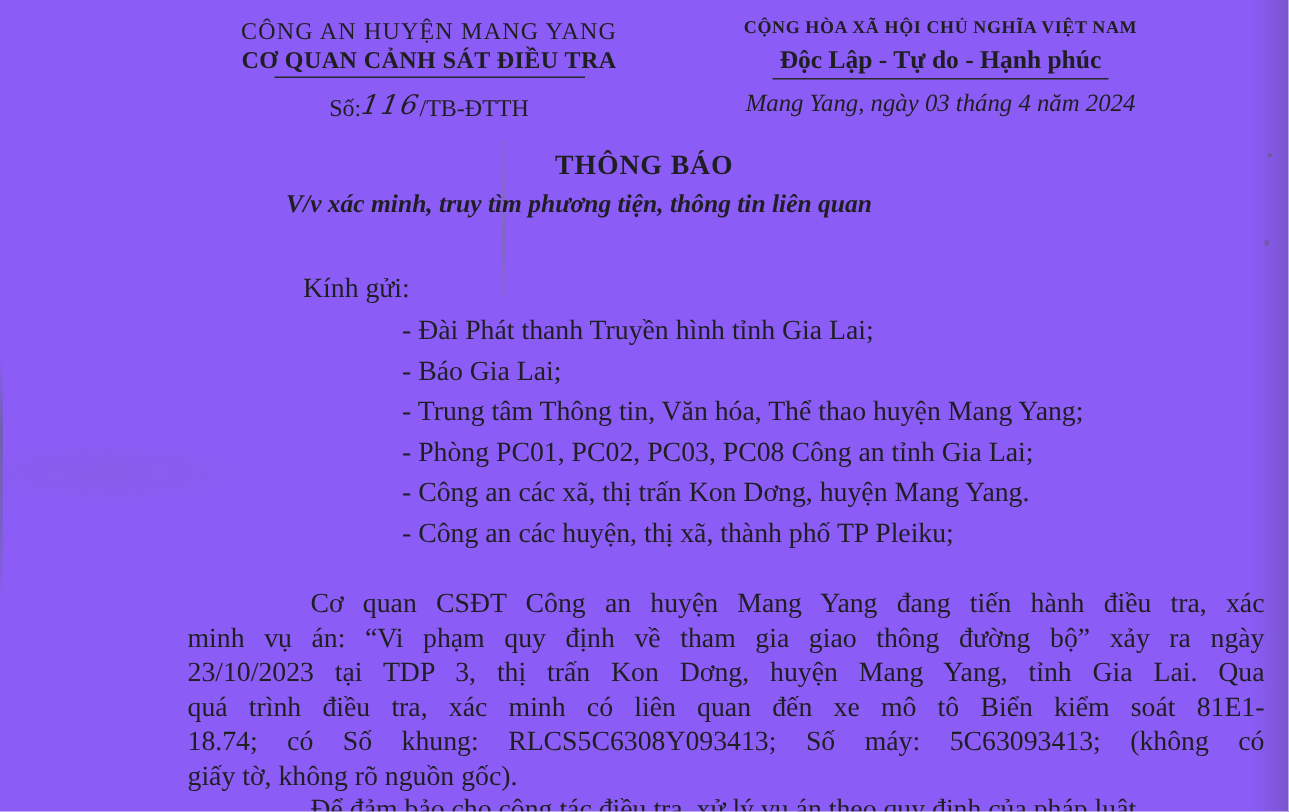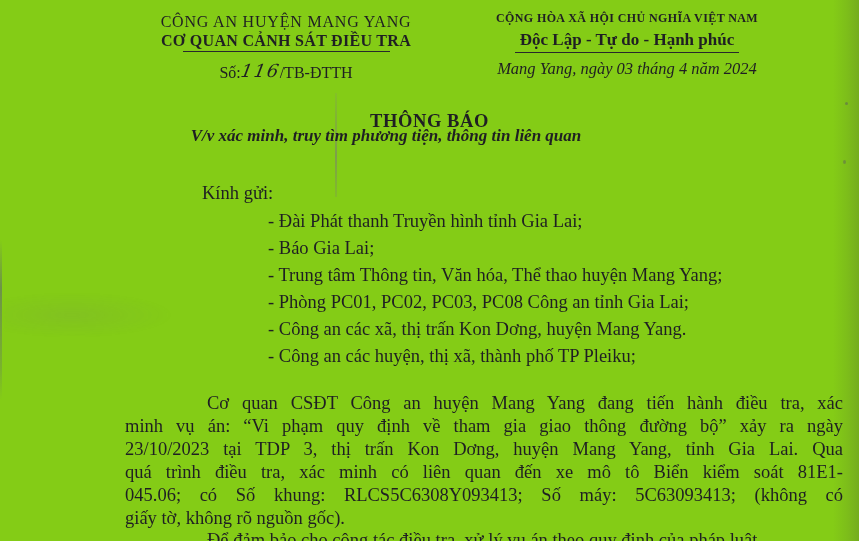--- a/index.html
+++ b/index.html
@@ -1,21 +1,21 @@
 <!DOCTYPE html>
 <html lang="vi"><head>
 <meta charset="utf-8">
 <style>
   html, body { margin: 0; padding: 0; background: #e8e8e8; }
   .page {
     position: relative;
     width: 859px;
     height: 541px;
     margin: 0 auto;
-    background: #84cc16;
+    background: #8b5cf6;
     overflow: hidden;
     font-family: "Liberation Serif", "DejaVu Serif", serif;
     color: #1f1f23;
   }
 
   
   .scan-shadow-right {
     position: absolute; top: 0; right: 0; bottom: 0; width: 26px;
     background: linear-gradient(to right, rgba(0,0,0,0) 0%, rgba(60,60,60,0.10) 55%, rgba(60,60,60,0.22) 100%);
     pointer-events: none;
@@ -54,21 +54,21 @@
     transform: skewX(-10deg) translateY(-1px);
   }
 
   .hdr-right { position: absolute; left: 438px; top: 11px; width: 378px; text-align: center; }
   .hdr-right .l1 { font-size: 12px; font-weight: bold; letter-spacing: 0.4px; white-space: nowrap; }
   .hdr-right .l2 { font-size: 17px; font-weight: bold; margin-top: 4px; white-space: nowrap; }
   .hdr-right .rule { width: 224px; height: 0; border-bottom: 1.6px solid #28282c; margin: 2px auto 0; }
   .hdr-right .date { font-style: italic; font-size: 16.5px; margin-top: 6px; white-space: nowrap; }
 
   
-  .title    { position: absolute; left: 0; top: 111px; width: 859px; text-align: center;
+  .title    { position: absolute; left: 0; top: 101px; width: 859px; text-align: center;
               font-size: 18.5px; font-weight: bold; letter-spacing: 0.6px; }
   .subtitle { position: absolute; left: 0; top: 126px; width: 772px; text-align: center;
               font-size: 17px; font-weight: bold; font-style: italic; }
 
   
   .salutation { position: absolute; left: 202px; top: 183px; font-size: 18.5px; }
   .recipients { position: absolute; left: 268px; top: 208px; font-size: 18.5px; line-height: 27px; }
   .recipients .recipient-line { white-space: nowrap; }
 
   
@@ -125,19 +125,19 @@
       <div class="recipient-line">- Phòng PC01, PC02, PC03, PC08 Công an tỉnh Gia Lai;</div>
       <div class="recipient-line">- Công an các xã, thị trấn Kon Dơng, huyện Mang Yang.</div>
       <div class="recipient-line">- Công an các huyện, thị xã, thành phố TP Pleiku;</div>
     </div>
 
   <div class="body-para">
       <div class="body-line">Cơ quan CSĐT Công an huyện Mang Yang đang tiến hành điều tra, xác</div>
       <div class="body-line">minh vụ án: “Vi phạm quy định về tham gia giao thông đường bộ” xảy ra ngày</div>
       <div class="body-line">23/10/2023 tại TDP 3, thị trấn Kon Dơng, huyện Mang Yang, tỉnh Gia Lai. Qua</div>
       <div class="body-line">quá trình điều tra, xác minh có liên quan đến xe mô tô Biển kiểm soát 81E1-</div>
-      <div class="body-line">045.06; có Số khung: RLCS5C6308Y093413; Số máy: 5C63093413; (không có</div>
+      <div class="body-line">18.74; có Số khung: RLCS5C6308Y093413; Số máy: 5C63093413; (không có</div>
       <div class="body-line">giấy tờ, không rõ nguồn gốc).</div>
     </div>
 
   <div class="body-partial">Để đảm bảo cho công tác điều tra, xử lý vụ án theo quy định của pháp luật</div>
 
 </div>
 
 </body></html>

